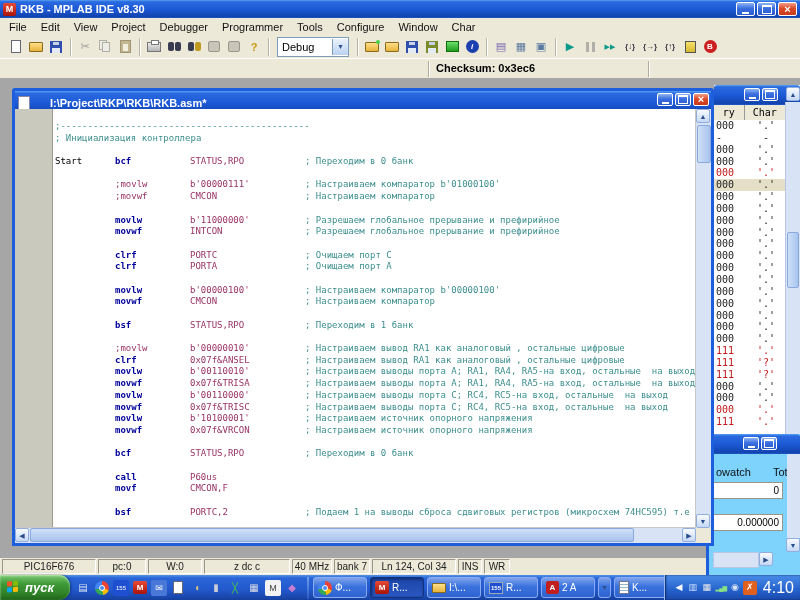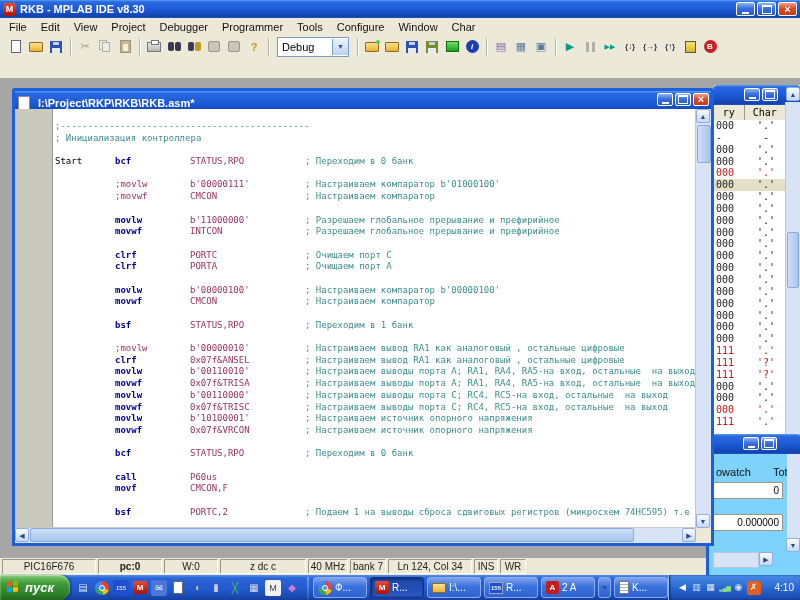--- a/index.html
+++ b/index.html
@@ -88,21 +88,21 @@
     background:linear-gradient(180deg,#f8fbff,#c4d8f4);display:flex;align-items:center;justify-content:center}
   .ar::after{font-size:7px;color:#2b4d8c;line-height:1}
   .ar-up::after{content:"▲"}.ar-down::after{content:"▼"}.ar-left::after{content:"◀"}.ar-right::after{content:"▶"}
   .pos{position:absolute}
 
   
   .editwin{position:absolute;left:12px;top:10px;width:702px;height:458px;z-index:6;
     border:3px solid #1c5edb;box-sizing:border-box;background:#fff;border-radius:3px 3px 0 0}
   .ed-title{height:24px;border-radius:0;color:#fff;font-weight:bold;
     background:linear-gradient(180deg,#5aa2f2 0%,#2a6ae0 10%,#1b57d4 55%,#1244ae 92%,#1e56c8 100%);
-    display:flex;align-items:center;gap:8px;padding:0 3px;position:relative}
+    display:flex;align-items:center;gap:20px;padding:0 3px;position:relative}
   .docico{width:10px;height:12px;background:#fff;border:1px solid #88a;flex:0 0 auto}
   .ed-btns{position:absolute;right:2px;top:2px;display:flex;gap:2px}
   .ed-body{position:absolute;top:18px;left:0;right:0;bottom:0;background:#fff}
   .gutter{position:absolute;left:0;top:0;width:37px;bottom:15px;background:#c9c9bd;border-right:1px solid #9a9a8e}
   .code{position:absolute;left:38px;top:0;right:15px;bottom:15px;background:#fff;overflow:hidden;
     padding:12px 0 0 2px;font-family:"DejaVu Sans Mono",monospace;font-size:9px;line-height:11.7px;white-space:pre}
   .cl{height:11.7px}
   .c-l{display:inline-block;width:60px;color:#000}
   .c-m{display:inline-block;width:75px;font-weight:bold;color:#00009a}
   .c-dm{display:inline-block;width:75px;color:#993366}
@@ -139,21 +139,21 @@
   .taskbtns{display:flex;gap:3px;align-items:center;flex:1;min-width:0;padding-left:2px}
   .tbtn{flex:0 0 54px;width:54px;height:21px;border-radius:3px;box-sizing:border-box;
     background:linear-gradient(180deg,#7fa4ec,#3a72dd 45%,#2f63cf);border:1px solid #89aaf0;
     color:#fff;font-size:10px;display:flex;align-items:center;gap:3px;padding:0 4px;overflow:hidden;white-space:nowrap}
   .tbtn.active{background:linear-gradient(180deg,#1c46a8,#2a57c0);border-color:#12327e;box-shadow:inset 1px 1px 3px #0c2866}
   .tbtn.ddbtn{flex:0 0 13px;width:13px;justify-content:center;padding:0}
   .tlabel{overflow:hidden;text-overflow:ellipsis}
   .tray{height:25px;flex:0 0 auto;display:flex;align-items:center;gap:2px;padding:0 6px 0 8px;
     background:linear-gradient(180deg,#4a8ce8 0%,#2562cc 60%,#1a48aa 100%);border-left:1px solid #9ab8f0;box-shadow:inset 1px 0 2px #0c2866}
   .tric{min-width:12px;height:14px;display:flex;align-items:center;justify-content:center;font-size:9px;line-height:1}
-  .clock{font-size:10px;color:#fff;margin-left:12px}
+  .clock{font-size:16px;color:#fff;margin-left:4px}
 
   
   .sh-page{width:10px;height:13px;background:#fff;border:1px solid #667;box-sizing:border-box}
   .sh-folder,.sh-foldernew{width:14px;height:10px;background:linear-gradient(#ffe08a,#e6b33c);
     border:1px solid #8a6a1c;border-radius:1px;position:relative;box-sizing:border-box}
   .sh-foldernew::after{content:"";position:absolute;right:-2px;top:-3px;width:4px;height:4px;background:#4ad44a;border-radius:50%}
   .sh-floppy,.sh-floppyy{width:12px;height:12px;background:#2f4fae;position:relative}
   .sh-floppyy{background:#7a8c2a}
   .sh-floppy::after,.sh-floppyy::after{content:"";position:absolute;left:2px;bottom:0;width:8px;height:5px;background:#e4e9f6}
   .sh-floppy::before,.sh-floppyy::before{content:"";position:absolute;left:3px;top:1px;width:6px;height:3px;background:#c8d2ea}
@@ -293,20 +293,25 @@
       <div class="ic" style="color: rgb(58, 58, 74); font-size: 8px;">{→}</div>
       <div class="ic" style="color: rgb(58, 58, 74); font-size: 8px;">{↑}</div>
       <div class="ic">
         <span class="sh-reset"></span>
       </div>
       <div class="ic">
         <span class="sh-bp">B</span>
       </div>
     </div>
 
+  <div class="checksumbar">
+    <div class="groove" style="left:428px"></div>
+    <span class="checksum-label">Checksum:  0x3ec6</span>
+    <div class="groove" style="left:648px"></div>
+  </div>
 
   <div class="workspace">
 
     <div class="memwin">
       <div class="subtitle">
         <div class="mem-btns">
           <div class="wbtn sm">
               <span class="g-min"></span>
             </div>
           <div class="wbtn sm">
@@ -480,21 +485,21 @@
           <div class="ed-hthumb"></div>
           <div class="sarrow ar ar-right pos" style="right:0;top:0"></div>
         </div>
         <div class="ed-corner"></div>
       </div>
     </div>
   </div>
 
   <div class="statusbar" id="statuscells">
       <div class="scell" style="width: 94px;">PIC16F676</div>
-      <div class="scell" style="width: 64px; font-weight: bold;">pc:0</div>
+      <div class="scell" style="width: 48px;">pc:0</div>
       <div class="scell" style="width: 54px;">W:0</div>
       <div class="scell" style="width: 86px;">z dc c</div>
       <div class="scell" style="width: 40px;">40 MHz</div>
       <div class="scell" style="width: 36px;">bank 7</div>
       <div class="scell" style="width: 84px;">Ln 124, Col 34</div>
       <div class="scell" style="width: 24px;">INS</div>
       <div class="scell" style="width: 26px;">WR</div>
     </div>
 
   <div class="taskbar">

